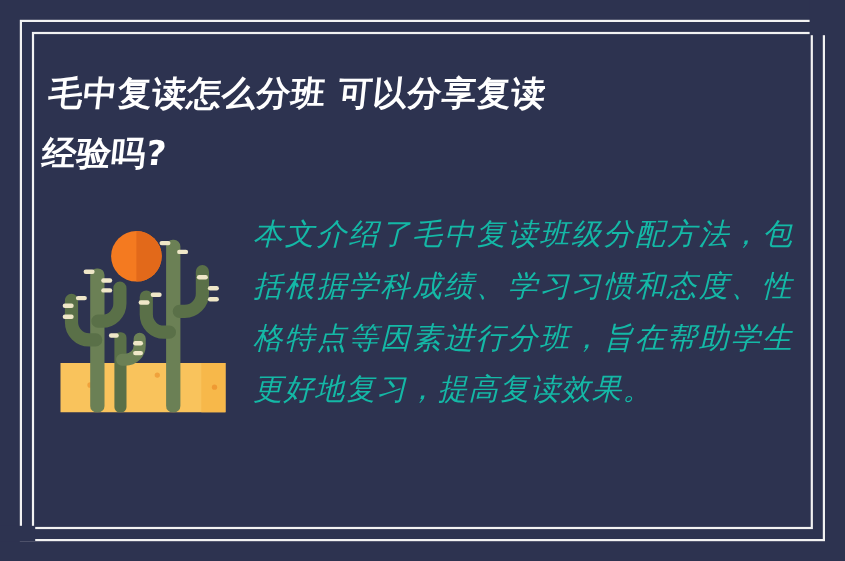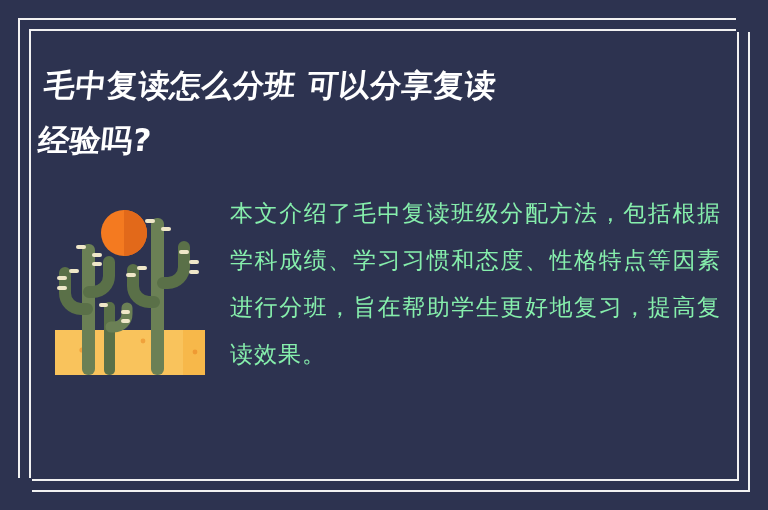--- a/index.html
+++ b/index.html
@@ -87,25 +87,26 @@
     width: 175px;
     flex: 0 0 175px;
     padding-top: 10px;
   }
   .illus {
     display: block;
   }
 
   .body-text {
     flex: 1 1 auto;
-    color: #86efac;
-    font-size: 23px;
+    color: #14b8a6;
+    font-size: 27px;
     line-height: 47px;
     letter-spacing: 1px;
     font-family: "DejaVu Serif", "Liberation Serif", serif;
+    font-style: italic;
     text-align: justify;
     padding-left: 8px;
   }
 </style>
 </head>
 <body>
 
 <div class="card">
 
   <div class="frame-outer"></div>

